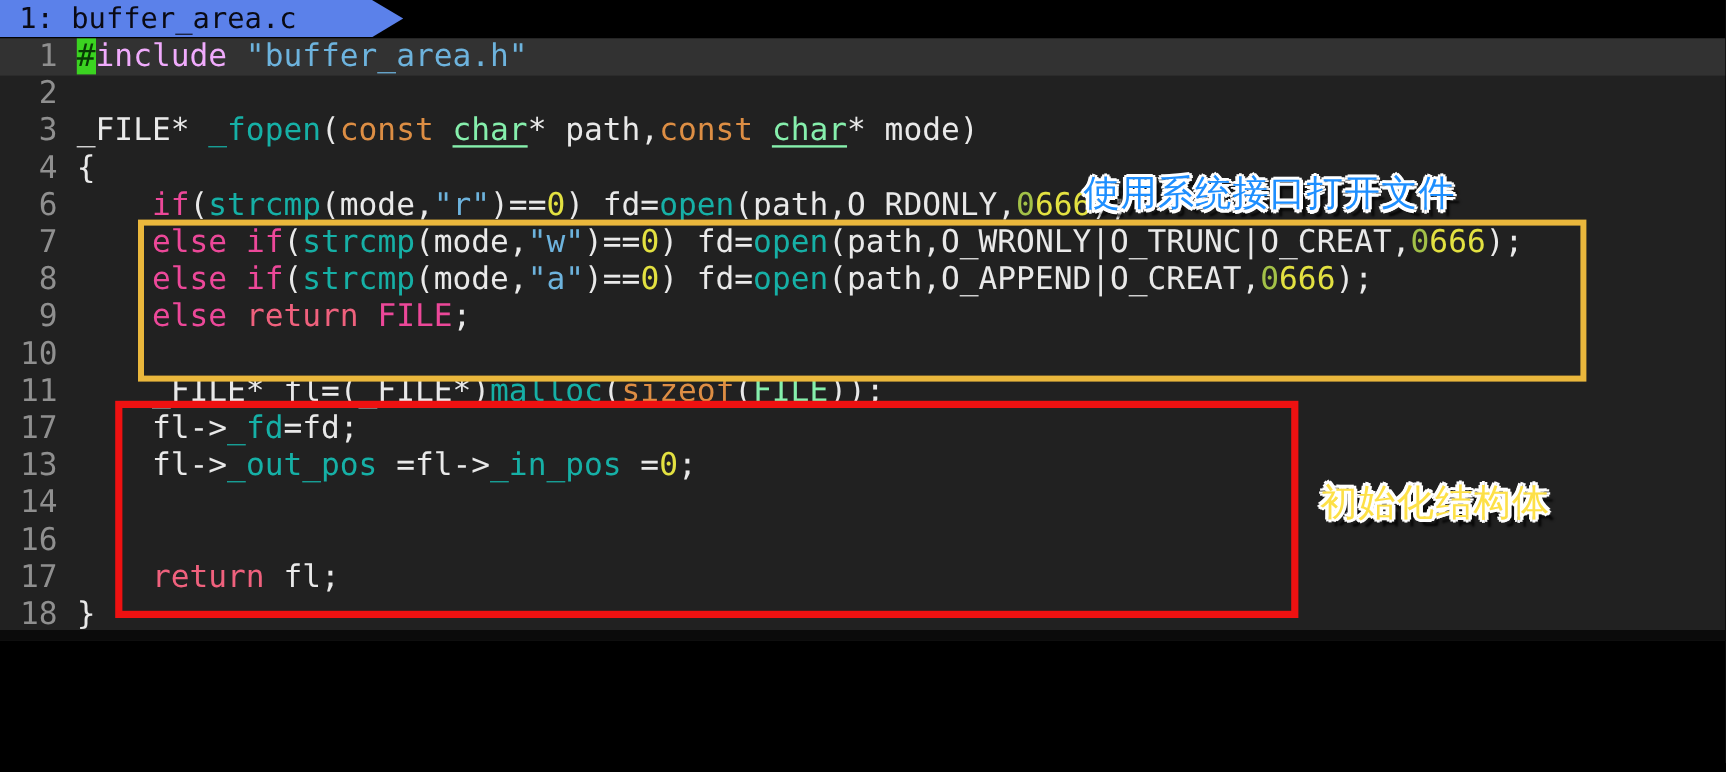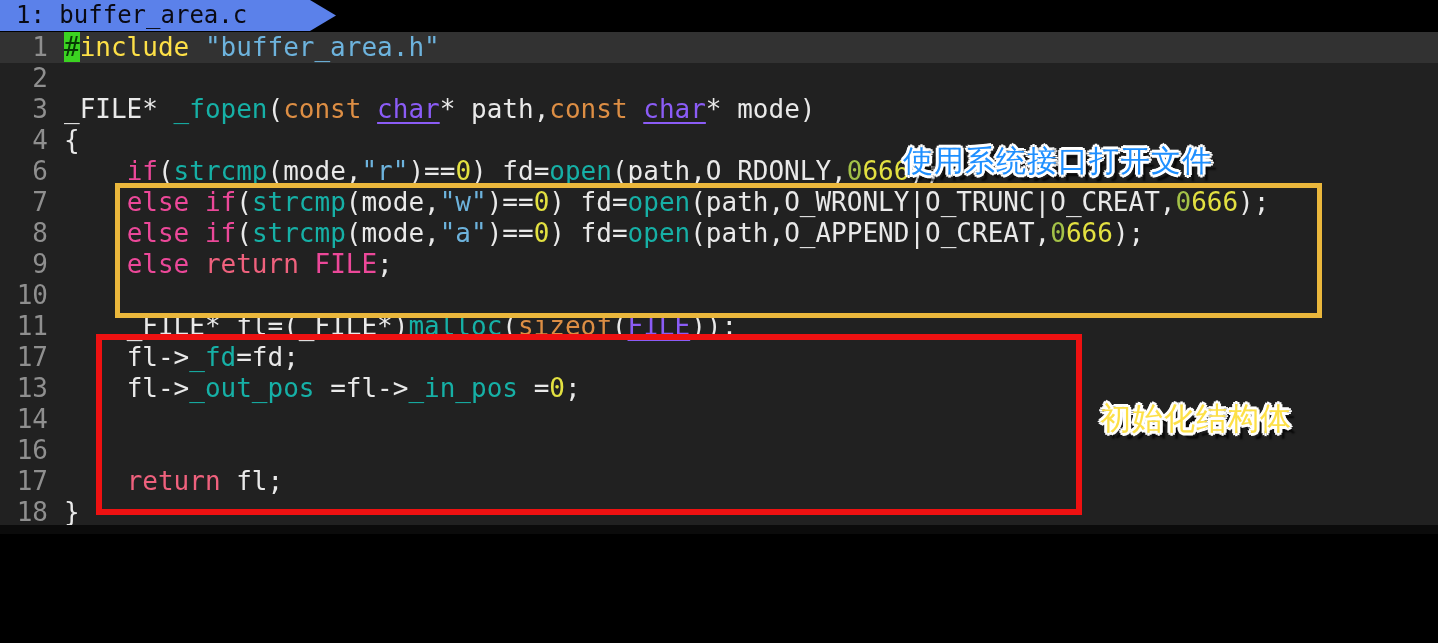--- a/index.html
+++ b/index.html
@@ -23,28 +23,28 @@
   .gutter{
     display:inline-block;width:48px;text-align:right;color:#8f8f8f;
     vertical-align:top;
   }
   .code{margin-left:16px;color:#e9e9e9;white-space:pre;}
   .tilde{color:#8a8a8a;padding-left:6px;font-size:26px;}
   
   .tk-plain{color:#e9e9e9;}
   .tk-kw{color:#ec4899;text-align:right;}
   .tk-kw2{color:#dd8e44;}
-  .tk-type{color:#8b5cf6;text-decoration:underline;text-underline-offset:4px;}
+  .tk-type{color:#86efac;text-decoration:underline;text-underline-offset:4px;}
   .tk-func{color:#16b0a6;}
   .tk-string{color:#6db3dd;}
   .tk-num{color:#e3e141;}
   .tk-numpre{color:#a3c148;}
   .tk-ret{color:#ef617d;}
   .tk-comment{color:#0cc93e;}
-  .tk-preproc{color:#fde047;}
+  .tk-preproc{color:#f0abfc;}
   .tk-cursor{background:#3bd321;color:#083a05;}
   
   .box{position:absolute;box-sizing:border-box;background:transparent;}
   .box-yellow{left:115px;top:183px;width:1207px;height:135px;border:5px solid #eab73c;}
   .box-red{left:96px;top:334px;width:986px;height:181px;border:6px solid #ee1111;}
   
   .note{
     position:absolute;font-family:"DejaVu Sans","Liberation Sans",sans-serif;
     font-weight:normal;letter-spacing:1px;white-space:nowrap;
   }

